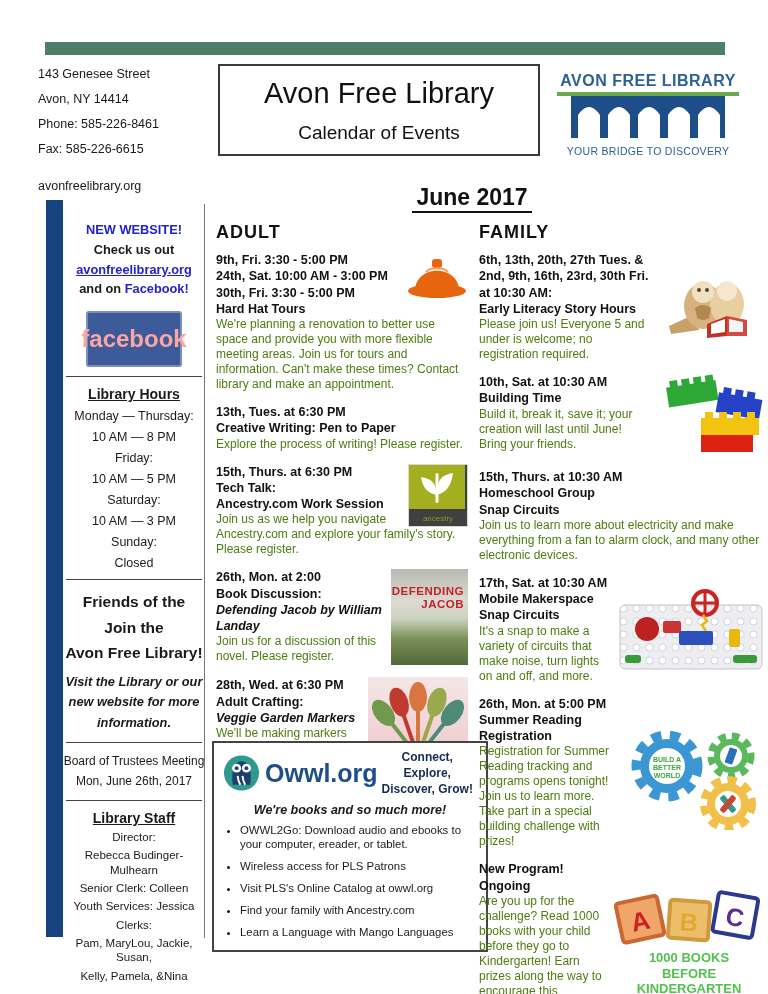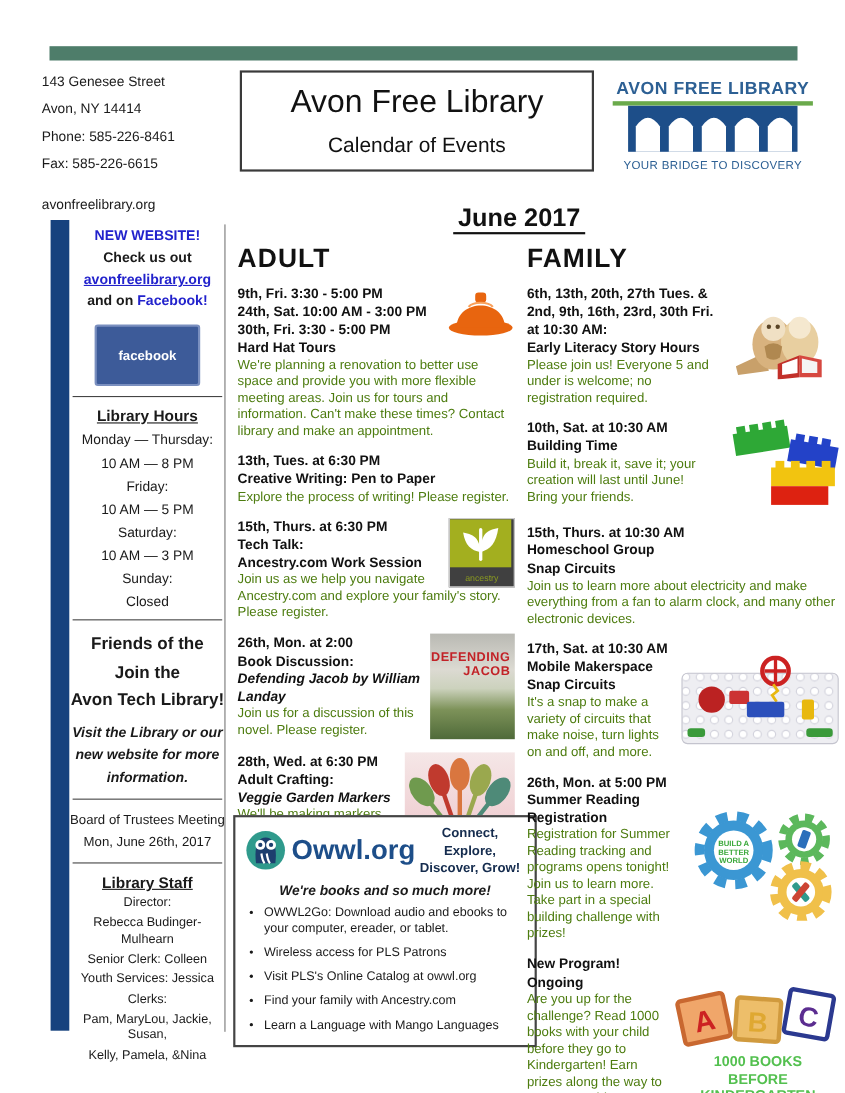--- a/index.html
+++ b/index.html
@@ -22,39 +22,39 @@
   .logo svg { display:block; margin:0 auto; }
   .logo-tagline { color:#2d6094; font-size:10.5px; letter-spacing:.3px; white-space:nowrap; margin-top:1px; }
 
   .month { position:absolute; left:212px; top:184px; width:520px; text-align:center;
            font-size:23px; font-weight:bold; color:#111; }
   .month span { border-bottom:2.5px solid #111; padding:0 4px 1px 4px; }
 
   
   .navy-bar { position:absolute; left:46px; top:200px; width:17px; height:737px; background:#16427e; }
   .vline { position:absolute; left:204px; top:204px; width:1px; height:734px; background:#777; }
-  .sb { position:absolute; left:62px; top:204px; width:144px; text-align:center; font-size:12.5px; }
+  .sb { position:absolute; left:62px; top:220px; width:144px; text-align:center; font-size:12.5px; }
   .sb hr { border:none; border-top:1.5px solid #444; margin:9px 4px; }
   .nw { font-weight:bold; line-height:1.55; font-size:12.8px; }
   .nw .blue { color:#2222cc; }
   .link { color:#2222cc; text-decoration:underline; cursor:pointer; font-weight:bold; }
   .fb-box { width:92px; height:52px; margin:12px auto 8px auto; background:#3d5b99;
-            border:2px solid #7a8fbf; border-radius:3px; color:#ffffff; font-weight:bold;
-            font-size:12px; display:flex; align-items:center; justify-content:center; }
+            border:2px solid #7a8fbf; border-radius:3px; color:#fca5a5; font-weight:bold;
+            font-size:24px; display:flex; align-items:center; justify-content:center; }
   .sec-head { font-weight:bold; font-size:14px; text-decoration:underline; margin:4px 0 2px 0; }
   .hours-row { margin:7px 0; }
   .friends { font-weight:bold; font-size:15.5px; line-height:1.65; }
   .friends-note { font-weight:bold; font-style:italic; font-size:12.8px; line-height:1.6; margin-top:6px; }
   .trustees { font-size:12px; line-height:1.6; }
   .staff-row { font-size:11.5px; margin:4px 0; line-height:1.25; }
 
   
   .adult { position:absolute; left:216px; top:222px; width:252px; font-size:12px; }
   .family { position:absolute; left:479px; top:222px; width:286px; font-size:12px; }
-  .col-heading { font-size:24px; font-weight:bold; letter-spacing:1px; color:#111; margin-bottom:9px; }
+  .col-heading { font-size:18px; font-weight:bold; letter-spacing:1px; color:#111; margin-bottom:9px; }
   .event { margin-bottom:12px; }
   .event::after { content:""; display:block; clear:both; }
   .b { font-weight:bold; font-size:12.5px; line-height:1.3; color:#111; }
   .bi { font-weight:bold; font-style:italic; font-size:12.5px; line-height:1.3; color:#111; }
   .ev-body { line-height:1.25; color:#4d7c0f; }
   .ev-img { float:right; margin-left:7px; }
 
   
   .ancestry { width:58px; background:#404040; border:1px solid #d8d8d8; }
   .anc-label { font-size:8px; color:#8a9a20; text-align:center; line-height:14px; }
@@ -142,21 +142,21 @@
       <div class="hours-row">10 AM — 3 PM</div>
       <div class="hours-row">Sunday:</div>
       <div class="hours-row">Closed</div>
     </div>
 
     <hr>
 
     <div class="friends">
       <div>Friends of the</div>
       <div>Join the</div>
-      <div>Avon Tech Library!</div>
+      <div>Avon Free Library!</div>
     </div>
     <div class="friends-note">Visit the Library or our new website for more information.</div>
 
     <hr>
 
     <div class="trustees">
       <div>Board of Trustees Meeting</div>
       <div>Mon, June 26th, 2017</div>
     </div>
 

